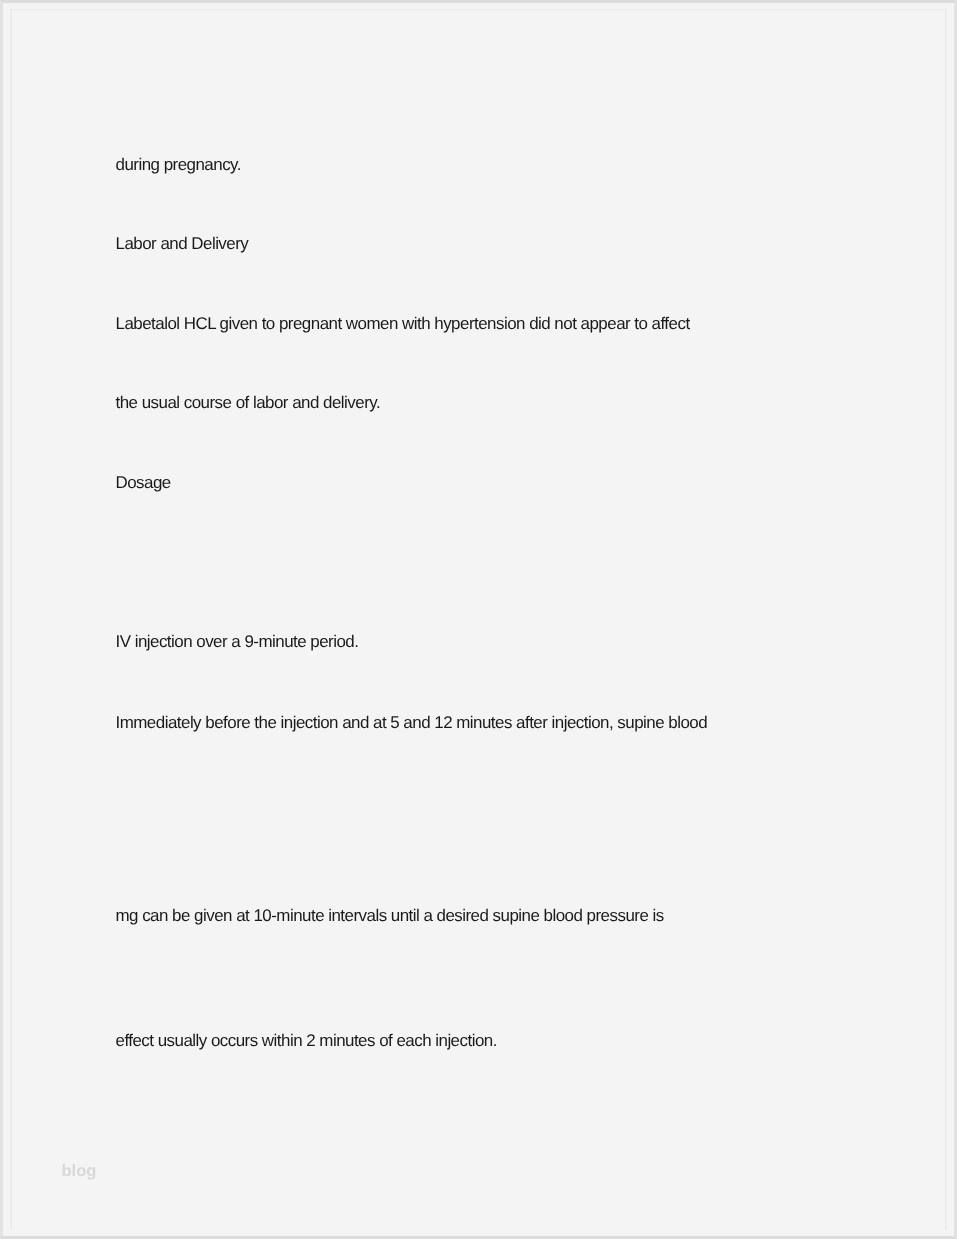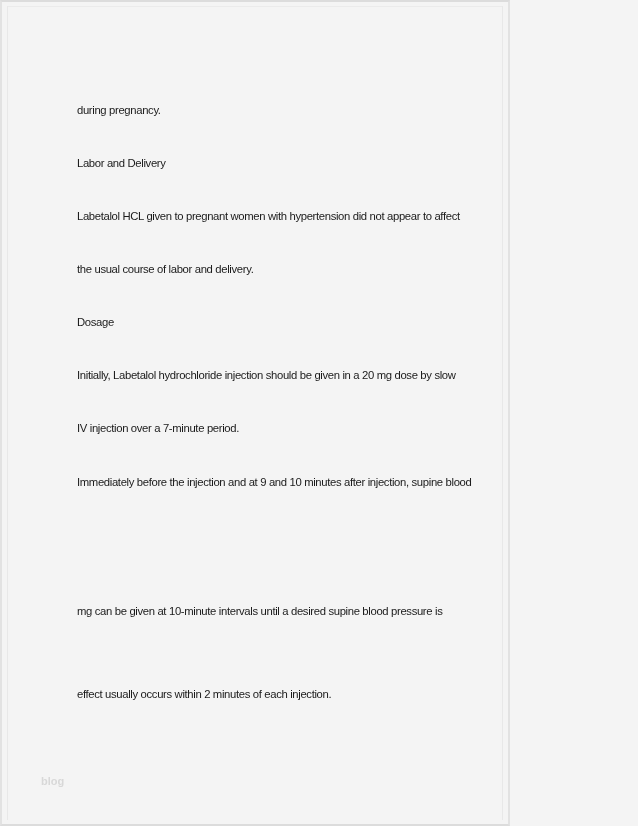--- a/index.html
+++ b/index.html
@@ -11,21 +11,21 @@
       width: 638px;
       height: 826px;
       position: relative;
       overflow: hidden;
       font-family: "Liberation Sans", sans-serif;
     }
     .page {
       position: absolute;
       left: 0;
       top: 0;
-      width: 510px;
+      width: 638px;
       height: 826px;
       box-sizing: border-box;
       background: #f4f4f4;
       border-top: 2px solid #dcdcdc;
       border-bottom: 2px solid #dcdcdc;
       border-left: 2px solid #e2e2e2;
       border-right: 2px solid #e2e2e2;
     }
     .inner-left {
       position: absolute;
@@ -76,20 +76,19 @@
 <div class="page">
   <div class="inner-top"></div>
   <div class="inner-left"></div>
   <div class="inner-right"></div>
 
   <div class="line" style="top:101px">during pregnancy.</div>
   <div class="line" style="top:154px">Labor and Delivery</div>
   <div class="line" style="top:207px">Labetalol HCL given to pregnant women with hypertension did not appear to affect</div>
   <div class="line" style="top:260px">the usual course of labor and delivery.</div>
   <div class="line" style="top:313px">Dosage</div>
-  <div class="line" style="top:366px">Initially, Labetalol hydrochloride injection should be given in a 20 mg dose by slow</div>
-  <div class="line" style="top:419px">IV injection over a 7-minute period.</div>
-  <div class="line" style="top:473px">Immediately before the injection and at 9 and 10 minutes after injection, supine blood</div>
+  <div class="line" style="top:419px">IV injection over a 9-minute period.</div>
+  <div class="line" style="top:473px">Immediately before the injection and at 5 and 12 minutes after injection, supine blood</div>
   <div class="line" style="top:602px">mg can be given at 10-minute intervals until a desired supine blood pressure is</div>
   <div class="line" style="top:685px">effect usually occurs within 2 minutes of each injection.</div>
 
   <div class="watermark">blog</div>
 </div>
 
 </body></html>

